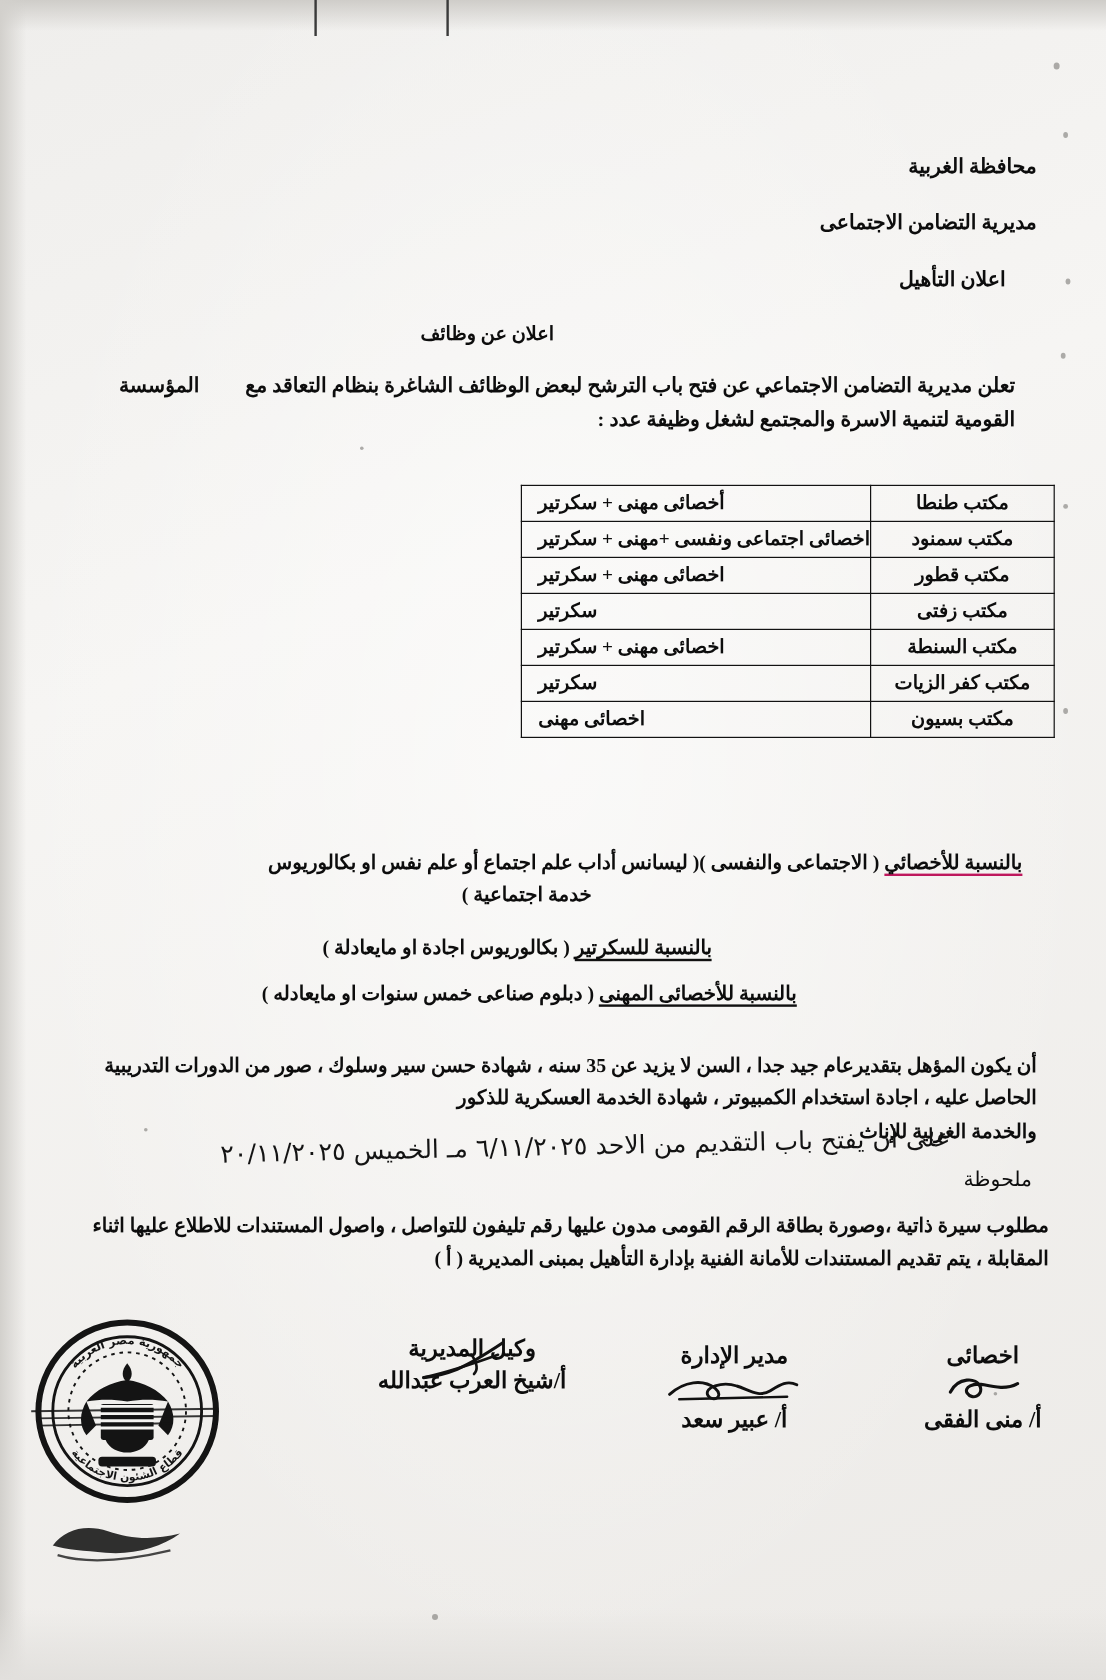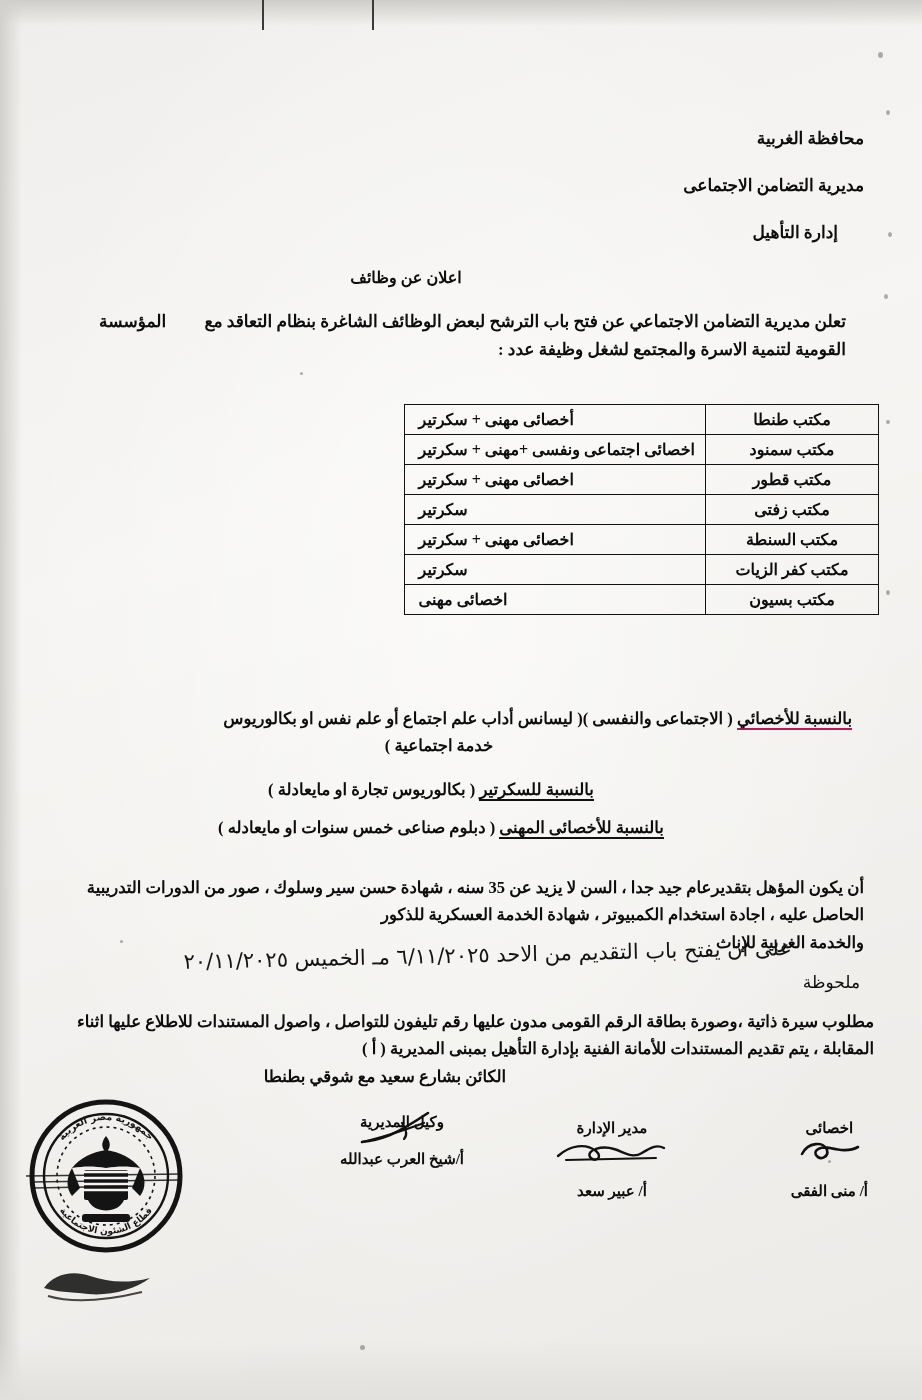--- a/index.html
+++ b/index.html
@@ -108,21 +108,21 @@
     position: absolute;
     top: 404px;
     left: 43px;
     right: 43px;
     border-collapse: collapse;
     table-layout: fixed;
   }
   .jobs-table td {
     border: 1.6px solid #121212;
     height: 29px;
-    padding: 0 10px;
+    padding: 0 0;
     font-size: 16px;
     font-weight: bold;
     vertical-align: middle;
     line-height: 1;
   }
   .jobs-table td.office {
     width: 152px;
     text-align: center;
     white-space: nowrap;
   }
@@ -238,26 +238,26 @@
   .signatures {
     position: absolute;
     top: 1112px;
     left: 0;
     right: 0;
     height: 110px;
   }
   .sig {
     position: absolute;
     text-align: center;
-    font-size: 15px;
+    font-size: 19px;
     font-weight: bold;
     line-height: 1.35;
   }
   .sig .role { white-space: nowrap; }
-  .sig .name { white-space: nowrap; margin-top: 16px; }
+  .sig .name { white-space: nowrap; }
   .sig-specialist { right: 54px; top: 6px; }
   .sig-manager    { right: 250px; top: 6px; }
   .sig-deputy     { right: 450px; top: 0px; }
 
   .scribble {
     display: block;
     height: 26px;
     margin: 1px 0 0;
   }
   .scribble svg { display: block; margin: 0 auto; overflow: visible; }
@@ -310,21 +310,21 @@
   <div class="speck" style="top:1345px;left:360px; width:5px; height:5px;"></div>
   <div class="speck" style="top:372px; left:300px; width:3px; height:3px;"></div>
   <div class="speck" style="top:940px; left:120px; width:3px; height:3px;"></div>
   <div class="speck" style="top:1160px;left:828px; width:3px; height:3px;"></div>
 
   <div class="content">
 
     <div class="letterhead">
       <div class="lh-1">محافظة الغربية</div>
       <div class="lh-2">مديرية التضامن الاجتماعى</div>
-      <div class="lh-3">إدارة التأهيل</div>
+      <div class="lh-3">اعلان التأهيل</div>
     </div>
 
     <div class="doc-title">اعلان عن وظائف</div>
 
     <div class="intro">
       <span class="ln1">تعلن مديرية التضامن الاجتماعي عن  فتح باب الترشح لبعض الوظائف الشاغرة بنظام التعاقد مع</span>
       <span class="ln2">المؤسسة القومية لتنمية الاسرة والمجتمع لشغل وظيفة عدد :</span>
     </div>
 
     <table class="jobs-table">
@@ -362,41 +362,40 @@
 
 
     <div class="cond-1">
       <span class="lbl">بالنسبة للأخصائي</span>
       <span>( الاجتماعى والنفسى )( ليسانس أداب علم اجتماع أو علم نفس او بكالوريوس</span>
       <div class="ln2">خدمة اجتماعية )</div>
     </div>
 
     <div class="cond-2">
       <span class="lbl">بالنسبة للسكرتير</span>
-      <span>( بكالوريوس تجارة او مايعادلة )</span>
+      <span>( بكالوريوس اجادة او مايعادلة )</span>
     </div>
 
     <div class="cond-3">
       <span class="lbl">بالنسبة للأخصائى المهنى</span>
       <span>( دبلوم صناعى خمس سنوات او مايعادله )</span>
     </div>
 
     <div class="quals">
       <span class="q1">أن يكون المؤهل  بتقديرعام جيد جدا ، السن لا يزيد عن 35 سنه ، شهادة حسن سير وسلوك ، صور</span>
       <span class="q2">من الدورات التدريبية الحاصل عليه ، اجادة استخدام الكمبيوتر ، شهادة الخدمة العسكرية للذكور</span>
       <span class="q3">والخدمة الغربية للإناث</span>
     </div>
 
     <div class="handwritten">على ان يفتح باب التقديم من الاحد ٦/١١/٢٠٢٥ مـ الخميس ٢٠/١١/٢٠٢٥</div>
 
     <div class="note-label">ملحوظة</div>
     <div class="note-body">
       <span class="nb1">مطلوب سيرة ذاتية ،وصورة بطاقة الرقم القومى مدون عليها رقم تليفون للتواصل ، واصول المستندات</span>
       <span class="nb2">للاطلاع عليها اثناء المقابلة ، يتم  تقديم المستندات للأمانة الفنية بإدارة التأهيل بمبنى المديرية ( أ )</span>
-      <span class="nb3">الكائن بشارع سعيد مع شوقي بطنطا</span>
     </div>
 
     <div class="signatures">
 
       <div class="sig sig-manager">
         <div class="role">مدير الإدارة</div>
         <div class="scribble">
           <svg width="120" height="26" viewBox="0 0 120 26" aria-hidden="true">
             <path d="M6 17 C18 6, 34 4, 44 12 C52 19, 42 24, 38 18 C34 11, 50 6, 62 10 C72 13, 80 20, 90 14 C98 9, 104 5, 112 9" fill="none" stroke="#111" stroke-width="2.4" stroke-linecap="round"></path>
             <path d="M14 21 L104 19" fill="none" stroke="#111" stroke-width="2" stroke-linecap="round"></path>

